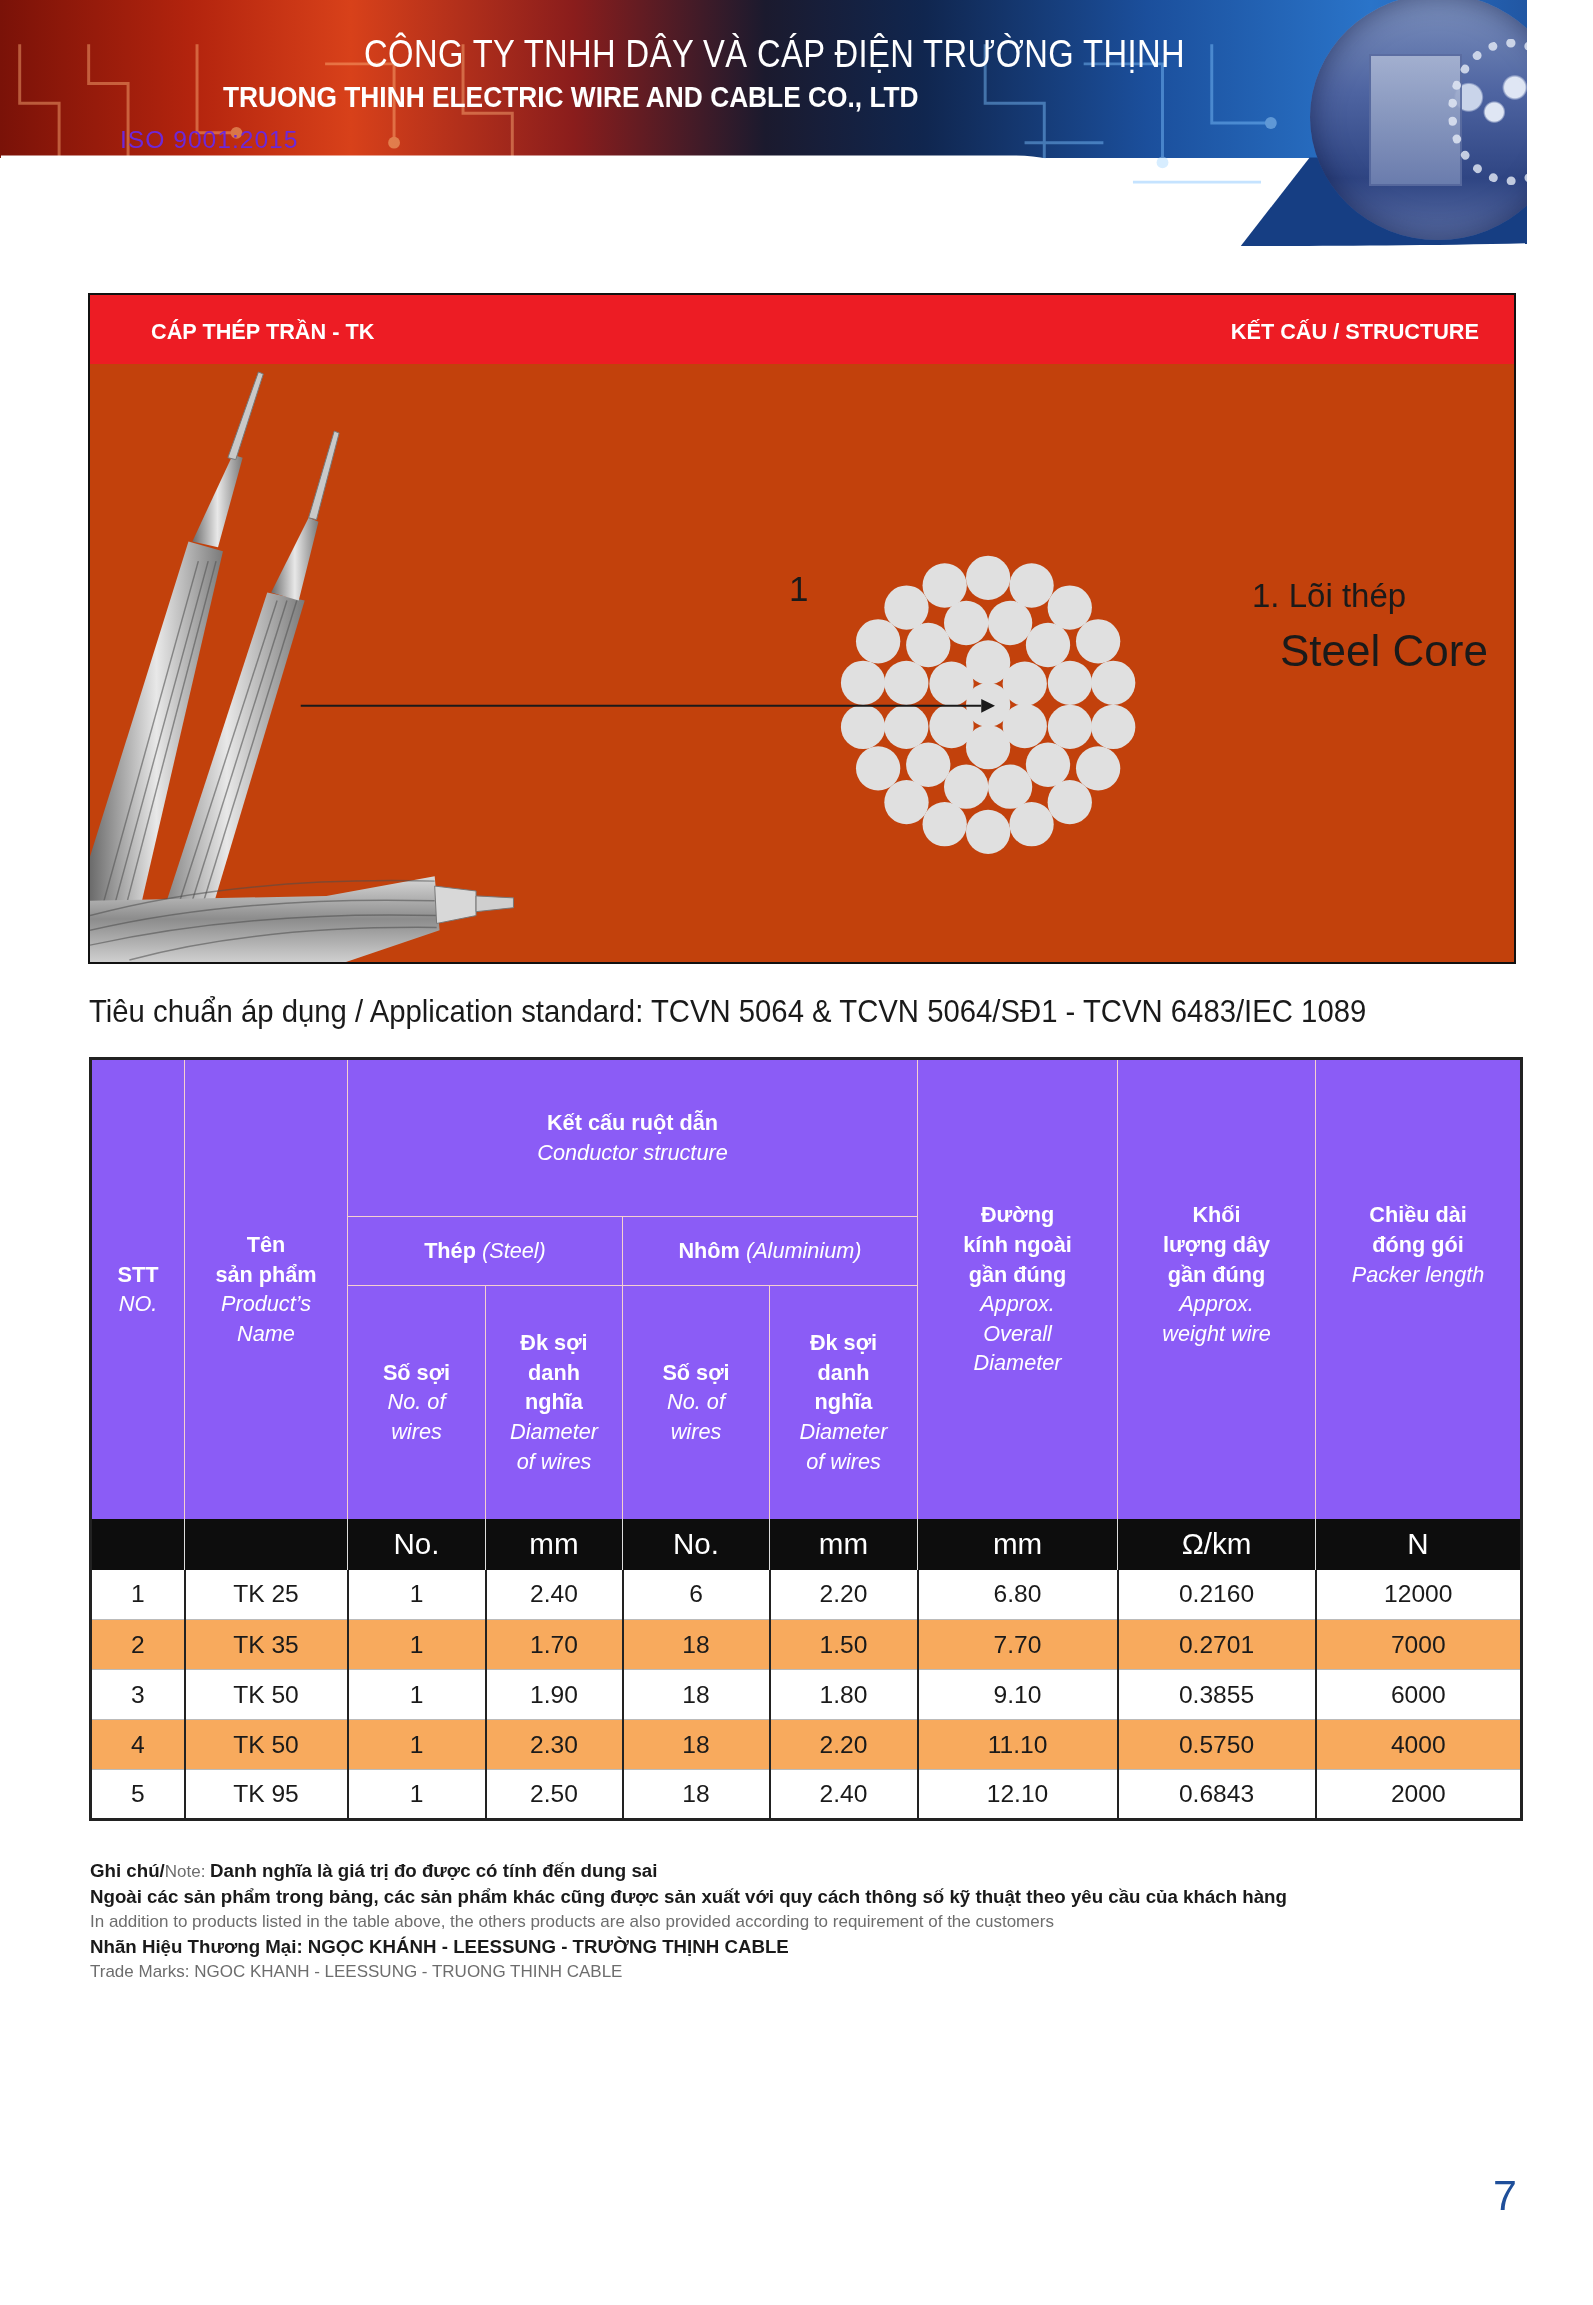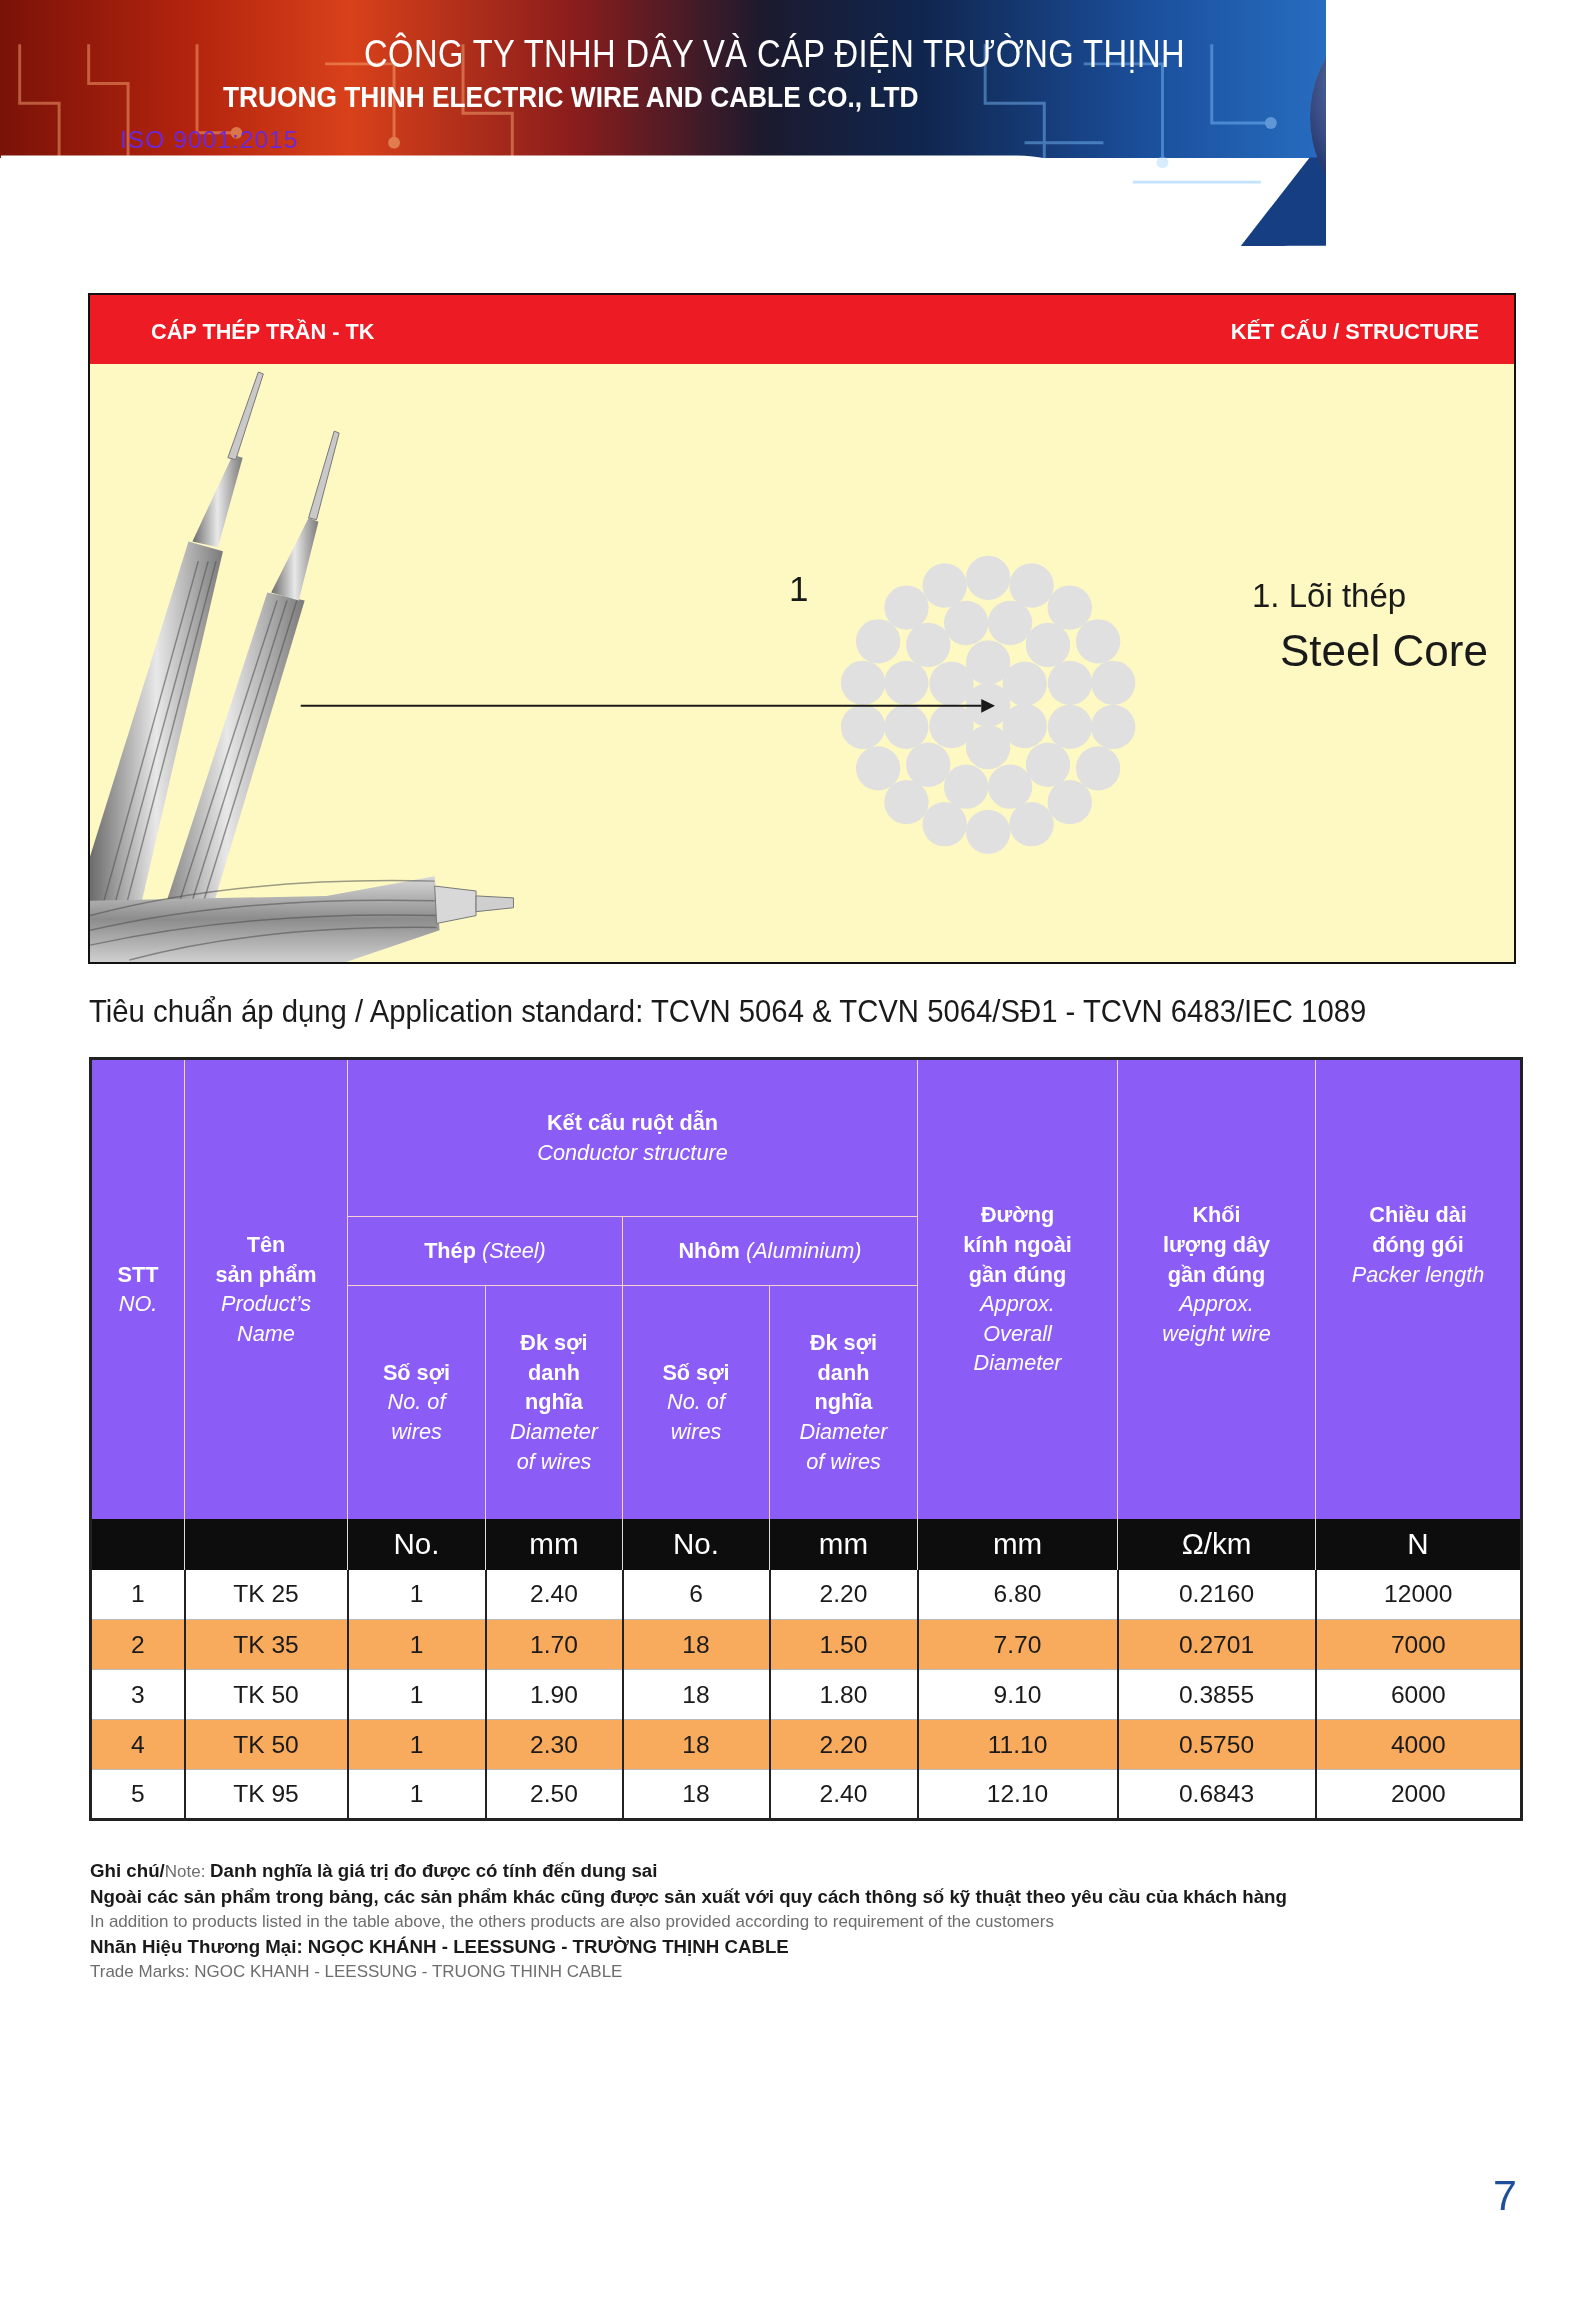--- a/index.html
+++ b/index.html
@@ -2,21 +2,21 @@
 <html><head>
 <meta charset="utf-8">
 <style>
   html, body { margin: 0; padding: 0; }
   body {
     width: 1594px; height: 2305px; position: relative; overflow: hidden;
     background: #ffffff; font-family: "Liberation Sans", sans-serif; color: #1a1a1a;
   }
   
   .banner {
-    position: absolute; left: 0; top: 0; width: 1326px; height: 246px; overflow: hidden;
+    position: absolute; left: 0; top: 0; width: 1527px; height: 246px; overflow: hidden;
   }
   .banner-bg {
     position: absolute; left: 0; top: 0; width: 1594px; height: 158px;
     background: linear-gradient(90deg, #7a1208 0%, #b3240e 12%, #d8411a 22%, #8a1d1c 36%, #1b1a2e 48%, #10264f 58%, #1b4f9c 72%, #2a74c9 86%, #1d4a93 100%);
   }
   .banner-curve {
     position: absolute; left: 0; top: 0; width: 1594px; height: 246px;
   }
   .circuit { position: absolute; left: 0; top: 0; width: 1594px; height: 246px; opacity: 0.45; }
   .factory-photo {
@@ -46,21 +46,21 @@
     transform: scaleX(0.92); transform-origin: left top; white-space: nowrap;
   }
   .iso {
     position: absolute; left: 120px; top: 126px; font-size: 24.6px; color: #6d28d9; letter-spacing: 1px;
     white-space: nowrap;
   }
 
   
   .frame {
     position: absolute; left: 88px; top: 293px; width: 1428px; height: 671px;
-    border: 2px solid #111; background: #fef9c3; box-sizing: border-box;
+    border: 2px solid #111; background: #c2410c; box-sizing: border-box;
   }
   .frame-head {
     position: absolute; left: 0; top: 0; right: 0; height: 69px; background: #ed1c24;
   }
   .frame-title {
     position: absolute; left: 61px; top: 23.6px; color: #fff; font-weight: bold; font-size: 21.7px;
     white-space: nowrap;
   }
   .frame-structure {
     position: absolute; right: 35px; top: 23.6px; color: #fff; font-weight: bold; font-size: 21.7px;

